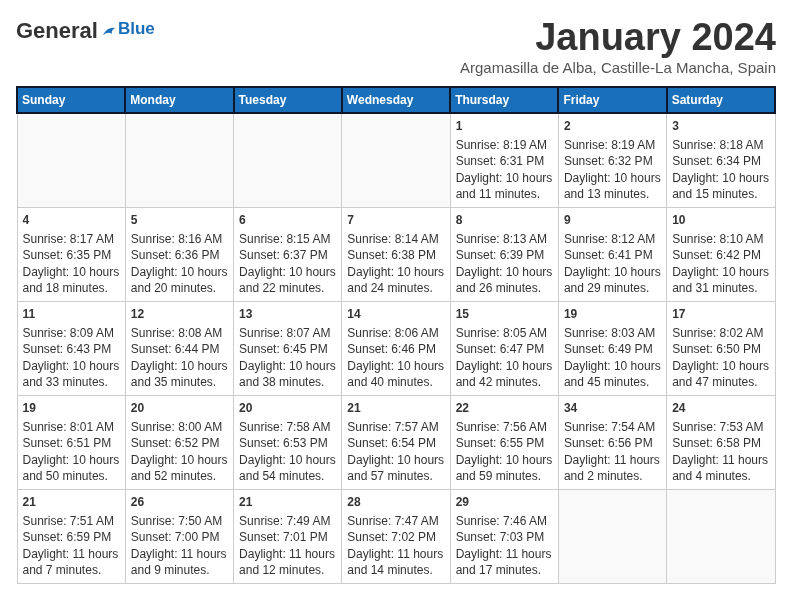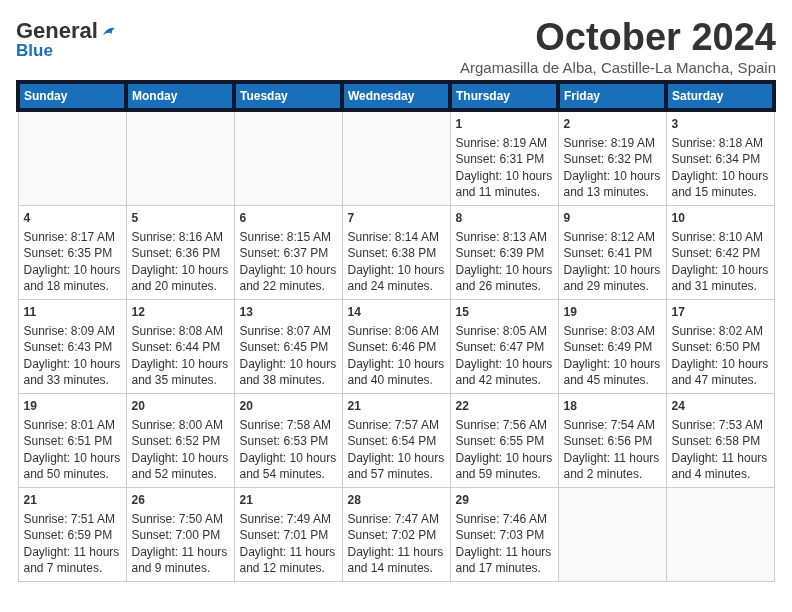--- a/index.html
+++ b/index.html
@@ -11,21 +11,21 @@
       padding: 16px;
     }
     .header-area {
       display: flex;
       justify-content: space-between;
       align-items: flex-start;
       margin-bottom: 4px;
     }
     .logo {
       display: flex;
-      flex-direction: column;
+      flex-direction: row;
       align-items: flex-start;
       margin-top: 4px;
     }
     .logo-general {
       font-size: 22px;
       font-weight: bold;
       color: #333;
       line-height: 1;
     }
     .logo-blue {
@@ -46,34 +46,35 @@
     .month-title {
       font-size: 38px;
       font-weight: bold;
       color: #333;
       text-align: right;
     }
     .subtitle {
       font-size: 15px;
       color: #555;
       text-align: right;
+      margin-bottom: 6px;
     }
     .calendar {
       width: 100%;
       border-collapse: collapse;
       font-size: 11px;
     }
     .calendar th {
       background-color: #1a6fba;
       color: #fff;
       padding: 5px 4px;
       text-align: left;
       font-size: 12px;
       font-weight: bold;
-      border: 4px solid #0f172a;
+      border: 2px solid #0f172a;
     }
     .calendar td {
       border: 1px solid #ccc;
       vertical-align: top;
       padding: 4px 5px;
       width: 108px;
       min-height: 80px;
       height: 88px;
       color: #333;
       font-size: 10.5px;
@@ -100,21 +101,21 @@
   <div class="logo">
     <div class="logo-top">
       <span class="logo-general">General</span>
       <svg class="logo-bird" viewBox="0 0 30 30">
         <path d="M5,22 Q12,8 25,10 Q18,14 20,20 Q14,15 5,22Z" fill="#1a6fba"></path>
       </svg>
     </div>
     <span class="logo-blue">Blue</span>
   </div>
   <div>
-    <div class="month-title">October 2024</div>
+    <div class="month-title">January 2024</div>
     <div class="subtitle">Argamasilla de Alba, Castille-La Mancha, Spain</div>
   </div>
 </div>
 
 <table class="calendar">
   <thead>
     <tr>
     <th>Sunday</th>
         <th>Monday</th>
         <th>Tuesday</th>
@@ -218,21 +219,21 @@
         </td>
         <td>
           <div class="day-number">21</div>
           <div class="day-info">Sunrise: 7:57 AM<br>Sunset: 6:54 PM<br>Daylight: 10 hours<br>and 57 minutes.</div>
         </td>
         <td>
           <div class="day-number">22</div>
           <div class="day-info">Sunrise: 7:56 AM<br>Sunset: 6:55 PM<br>Daylight: 10 hours<br>and 59 minutes.</div>
         </td>
         <td>
-          <div class="day-number">18</div>
+          <div class="day-number">34</div>
           <div class="day-info">Sunrise: 7:54 AM<br>Sunset: 6:56 PM<br>Daylight: 11 hours<br>and 2 minutes.</div>
         </td>
         <td>
           <div class="day-number">24</div>
           <div class="day-info">Sunrise: 7:53 AM<br>Sunset: 6:58 PM<br>Daylight: 11 hours<br>and 4 minutes.</div>
         </td>
       </tr>
       <tr>
         <td>
           <div class="day-number">21</div>

